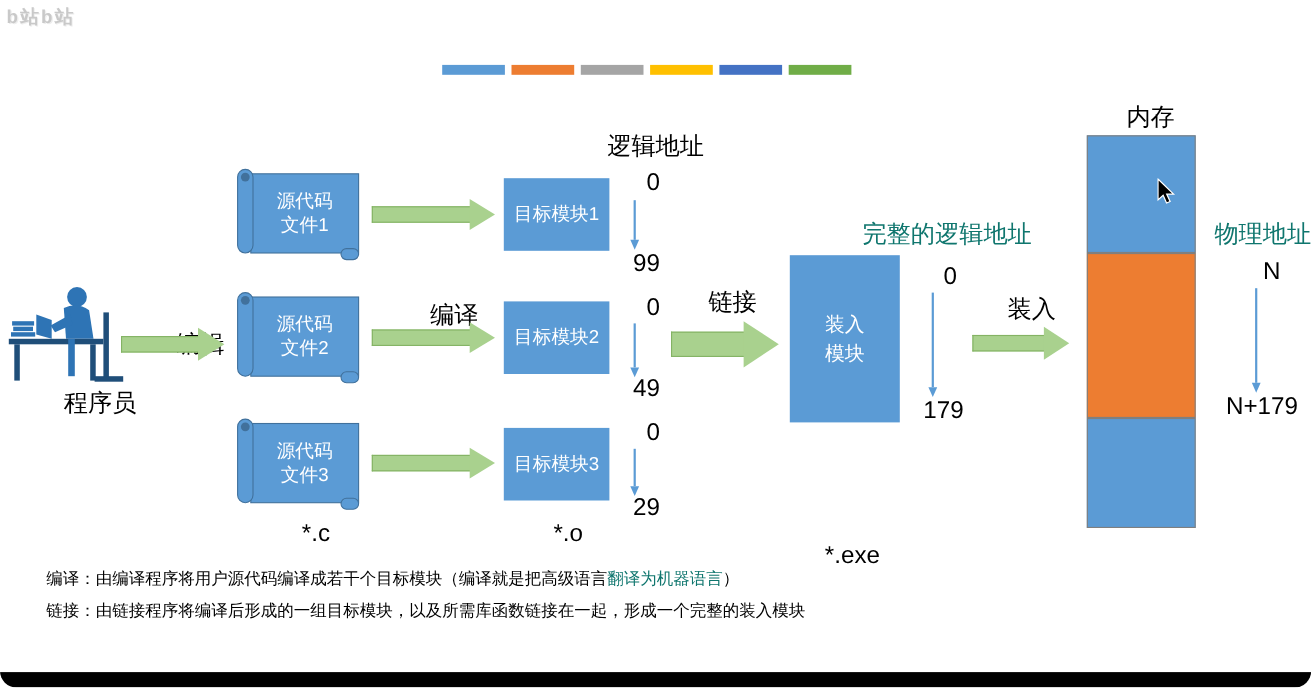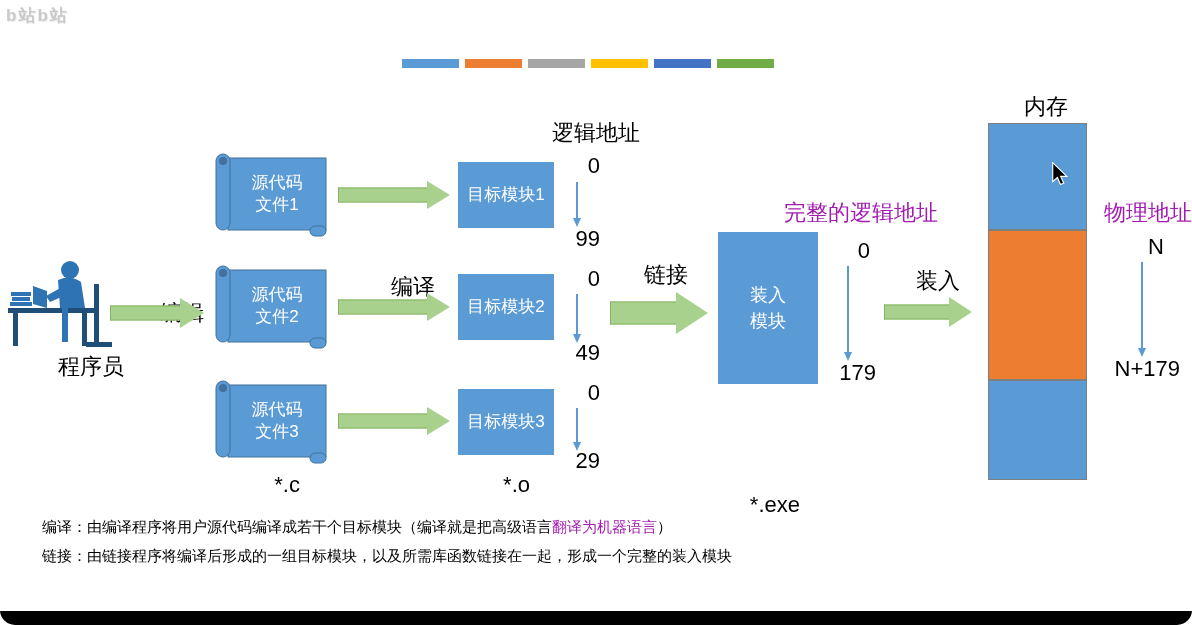--- a/index.html
+++ b/index.html
@@ -11,21 +11,21 @@
     position:absolute;left:6px;top:4px;font-size:17px;font-weight:bold;color:#c9c9c9;
     letter-spacing:2px;text-shadow:1px 1px 0 #eee;opacity,.9;
   }
   .title{
     position:absolute;left:0;right:0;top:22px;text-align:center;
     font-size:28px;font-weight:bold;color:#2E74B5;letter-spacing:2px;
   }
   .ubars{position:absolute;left:402px;top:59px;display:flex;gap:6px;}
   .ubar{width:57px;height:9px;display:inline-block;}
   .lbl{position:absolute;font-size:22px;text-align:right;white-space:nowrap;}
-  .red{color:#a21caf;}
+  .red{color:#0f766e;}
   
   .harrow{position:absolute;}
   .harrow .shaft{position:absolute;left:0;top:50%;transform:translateY(-50%);
     background:#A9D18E;border:1px solid #84b364;border-right:none;}
   .harrow .head{position:absolute;right:0;top:50%;transform:translateY(-50%);
     width:0;height:0;border-style:solid;border-color:transparent transparent transparent #A9D18E;}
   
   .varrow{position:absolute;width:0;border-left:2px solid #5B9BD5;}
   .varrow::after{content:"";position:absolute;bottom:-9px;left:-5px;width:0;height:0;
     border-left:4px solid transparent;border-right:4px solid transparent;border-top:9px solid #5B9BD5;}

